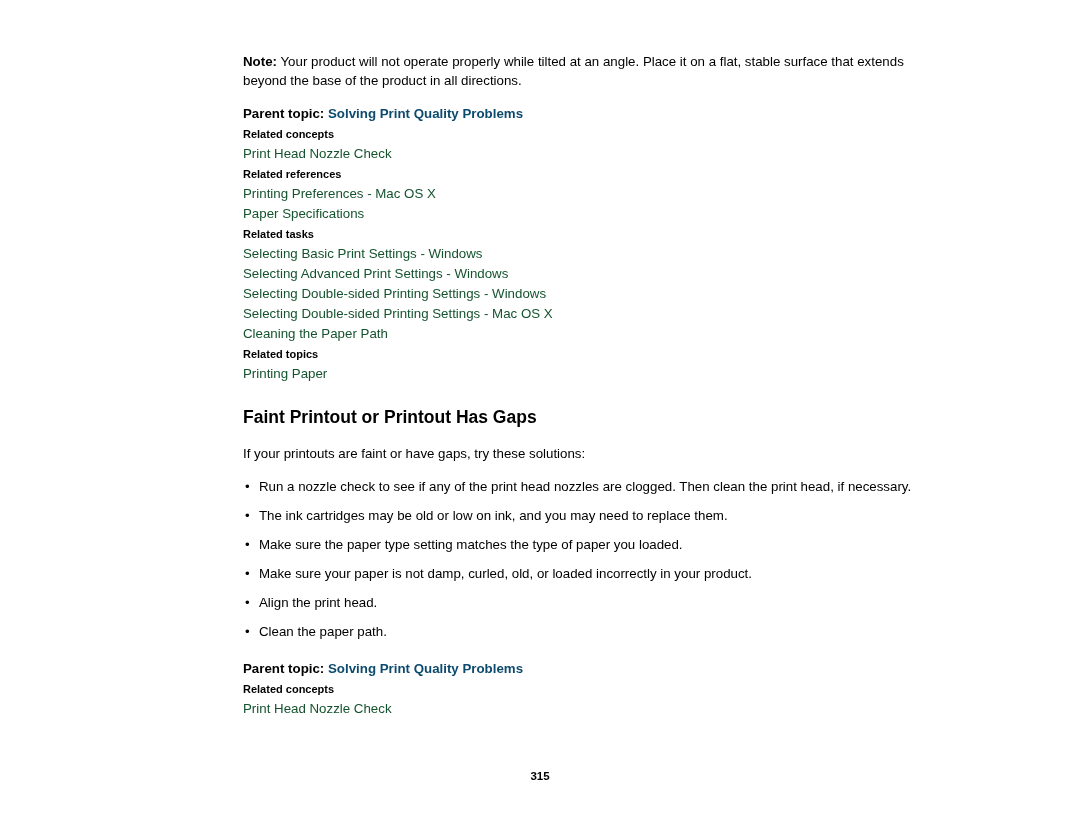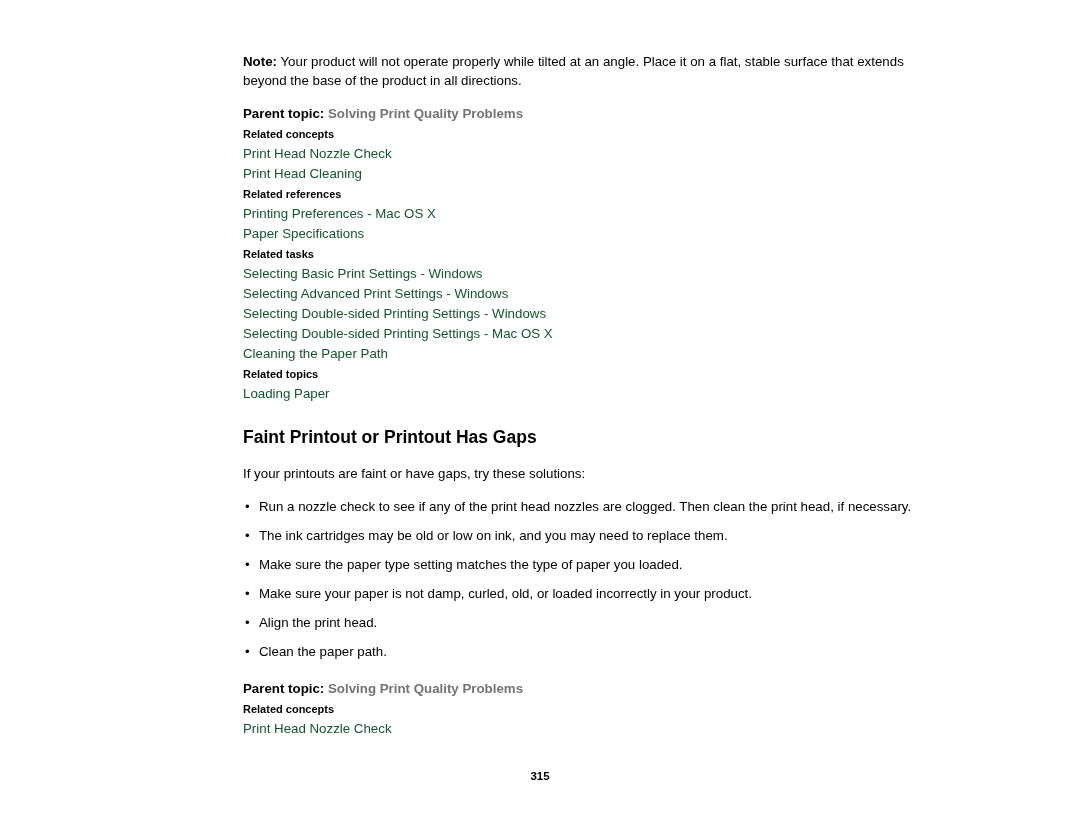--- a/index.html
+++ b/index.html
@@ -49,21 +49,21 @@
     margin: 0;
   }
   .link {
     color: #14532d;
     font-size: 13.3px;
     line-height: 20px;
     display: block;
     text-decoration: none;
   }
   .link-inline {
-    color: #737373;
+    color: #0c4a6e;
     text-decoration: none;
     margin-top: 21px;
   }
   .section-title {
     font-size: 17.5px;
     font-weight: bold;
     margin: 22px 0 16px 0;
     line-height: 22px;
   }
   .body-para {
@@ -106,35 +106,34 @@
 
 <div class="page">
   <div class="content">
 
     <p class="note-para"><span class="note-label">Note:</span><span> Your product will not operate properly while tilted at an angle. Place it on a flat, stable surface that extends beyond the base of the product in all directions.</span></p>
 
     <p class="parent-topic"><span>Parent topic:</span> <a href="#" class="link-inline">Solving Print Quality Problems</a></p>
 
     <p class="rel-head">Related concepts</p>
     <a href="#" class="link">Print Head Nozzle Check</a>
-    <a href="#" class="link">Print Head Cleaning</a>
 
     <p class="rel-head">Related references</p>
     <a href="#" class="link">Printing Preferences - Mac OS X</a>
     <a href="#" class="link">Paper Specifications</a>
 
     <p class="rel-head">Related tasks</p>
     <a href="#" class="link">Selecting Basic Print Settings - Windows</a>
     <a href="#" class="link">Selecting Advanced Print Settings - Windows</a>
     <a href="#" class="link">Selecting Double-sided Printing Settings - Windows</a>
     <a href="#" class="link">Selecting Double-sided Printing Settings - Mac OS X</a>
     <a href="#" class="link">Cleaning the Paper Path</a>
 
     <p class="rel-head">Related topics</p>
-    <a href="#" class="link">Loading Paper</a>
+    <a href="#" class="link">Printing Paper</a>
 
     <h2 class="section-title">Faint Printout or Printout Has Gaps</h2>
 
     <p class="body-para">If your printouts are faint or have gaps, try these solutions:</p>
 
     <ul class="bullets">
       <li>Run a nozzle check to see if any of the print head nozzles are clogged. Then clean the print head, if necessary.</li>
       <li>The ink cartridges may be old or low on ink, and you may need to replace them.</li>
       <li>Make sure the paper type setting matches the type of paper you loaded.</li>
       <li>Make sure your paper is not damp, curled, old, or loaded incorrectly in your product.</li>

